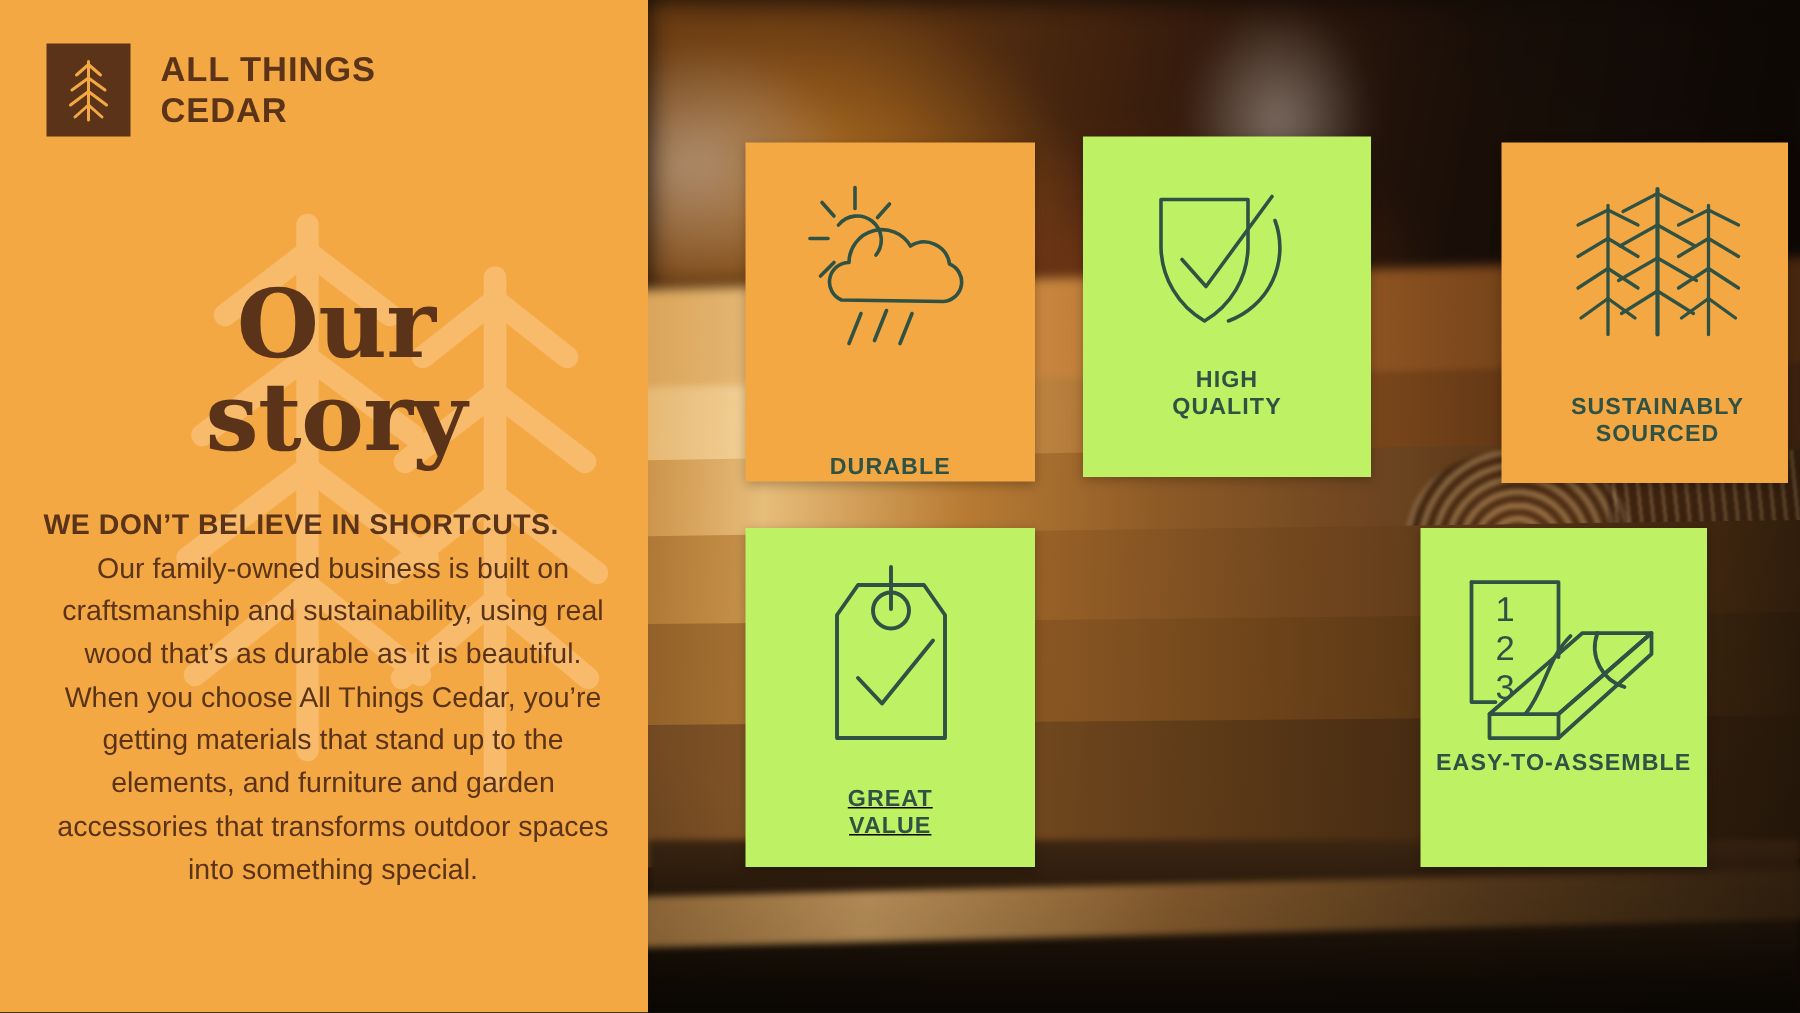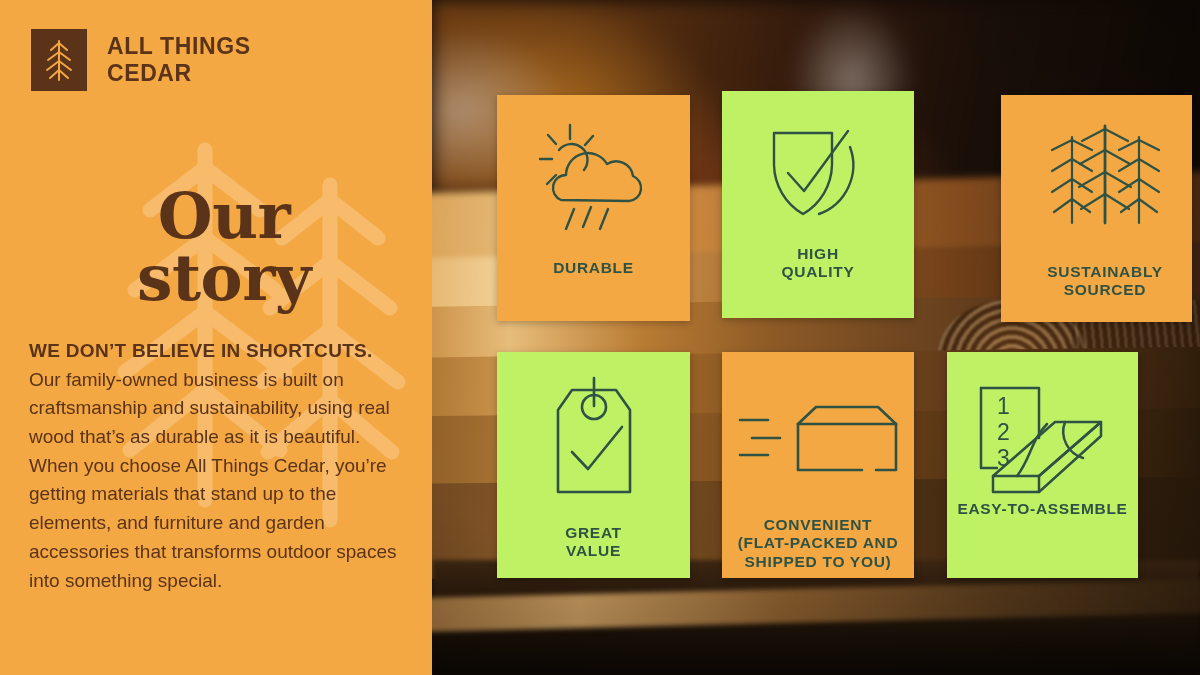--- a/index.html
+++ b/index.html
@@ -63,21 +63,21 @@
     width: 386px;
     color: #5a3318;
     font-size: 19px;
     line-height: 1.51;
   }
   #body-lead {
     font-weight: bold;
     letter-spacing: 0.3px;
     display: block;
   }
-  #body-rest { display: block; }
+  #body-rest { display: block; text-align: center; }
 
   
   #photo {
     position: absolute; left: 432px; top: 0;
     width: 768px; height: 675px;
     overflow: hidden;
     background: #120b06;
   }
   .ph { position: absolute; }
   
@@ -183,25 +183,25 @@
     color: #2f5244;
     font-weight: bold;
     font-size: 15.5px;
     line-height: 1.18;
     letter-spacing: 0.7px;
     text-align: center;
     text-transform: uppercase;
     white-space: pre-line;
   }
   
-  #card-durable     { left: 497px; top: 95px;  width: 193px; height: 226px; }
+  #card-durable     { left: 497px; top: 95px;  width: 193px; height: 226px; gap: 44px; }
   #card-high-quality{ left: 722px; top: 91px;  width: 192px; height: 227px; }
   #card-sustainably { left: 1001px; top: 95px;  width: 191px; height: 227px; padding-left: 17px; }
   
-  #card-great-value { left: 497px; top: 352px; width: 193px; height: 226px; }
+  #card-great-value { left: 497px; top: 352px; width: 193px; height: 226px; text-decoration: underline; }
   #card-convenient  { left: 722px; top: 352px; width: 192px; height: 226px; }
   #card-easy        { left: 947px; top: 352px; width: 191px; height: 226px; }
 
   #card-durable .card-icon      { margin-top: 22px; }
   #card-high-quality .card-icon { margin-top: 30px; }
   #card-sustainably .card-icon  { margin-top: 28px; }
   #card-great-value .card-icon  { margin-top: 24px; }
   #card-convenient .card-icon   { margin-top: 50px; }
   #card-easy .card-icon         { margin-top: 28px; }
 
@@ -379,39 +379,20 @@
 
         <circle cx="50" cy="31" r="12"></circle>
 
         <path d="M28 76 L44 93 L78 51"></path>
       </svg>
     </div>
     <div class="card-label">GREAT
 VALUE</div>
   </div>
 
-  <div class="card orange" id="card-convenient">
-    <div class="card-icon">
-      <svg width="160" height="74" viewBox="0 0 160 74" fill="none" stroke="#2f5244" stroke-width="2.6" stroke-linecap="round" stroke-linejoin="round">
-
-        <path d="M2 18 L30 18"></path>
-        <path d="M14 36 L42 36"></path>
-        <path d="M2 53 L30 53"></path>
-
-        <path d="M60 22 L78 5 L140 5 L158 22"></path>
-        <path d="M60 22 L158 22"></path>
-
-        <path d="M60 22 L60 68 L124 68"></path>
-        <path d="M158 22 L158 68 L138 68"></path>
-      </svg>
-    </div>
-    <div class="card-label">CONVENIENT
-(FLAT-PACKED AND
-SHIPPED TO YOU)</div>
-  </div>
 
   <div class="card cream" id="card-easy">
     <div class="card-icon">
       <svg width="140" height="120" viewBox="0 0 140 120" fill="none" stroke="#2f5244" stroke-width="2.5" stroke-linecap="round" stroke-linejoin="round">
 
         <path d="M8 8 L66 8 L66 58"></path>
         <path d="M8 8 L8 88 L24 88"></path>
 
         <text x="24" y="34" font-family="Liberation Sans, sans-serif" font-size="23" fill="#2f5244" stroke="none">1</text>
         <text x="24" y="60" font-family="Liberation Sans, sans-serif" font-size="23" fill="#2f5244" stroke="none">2</text>

